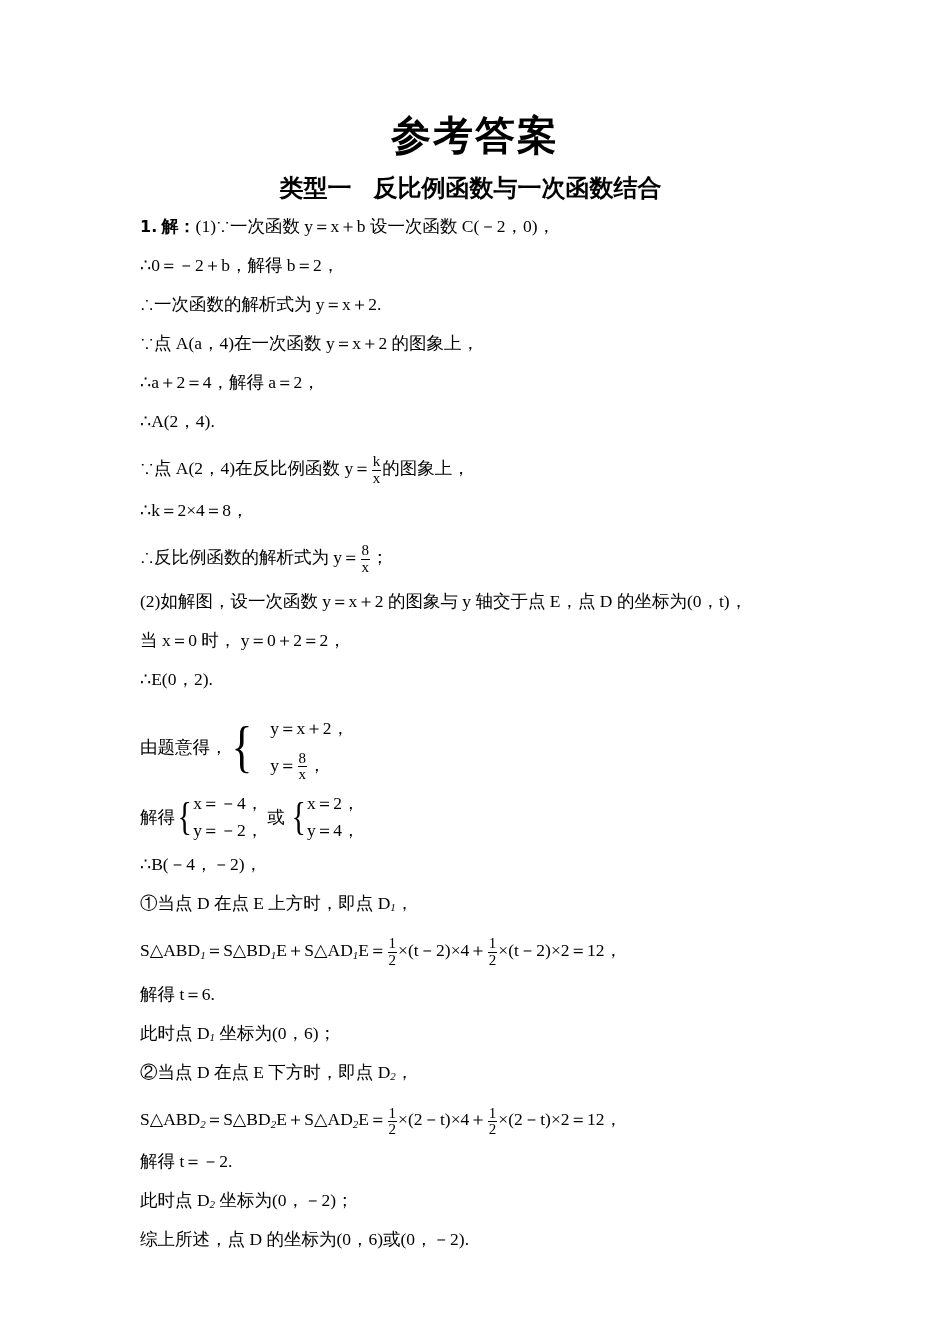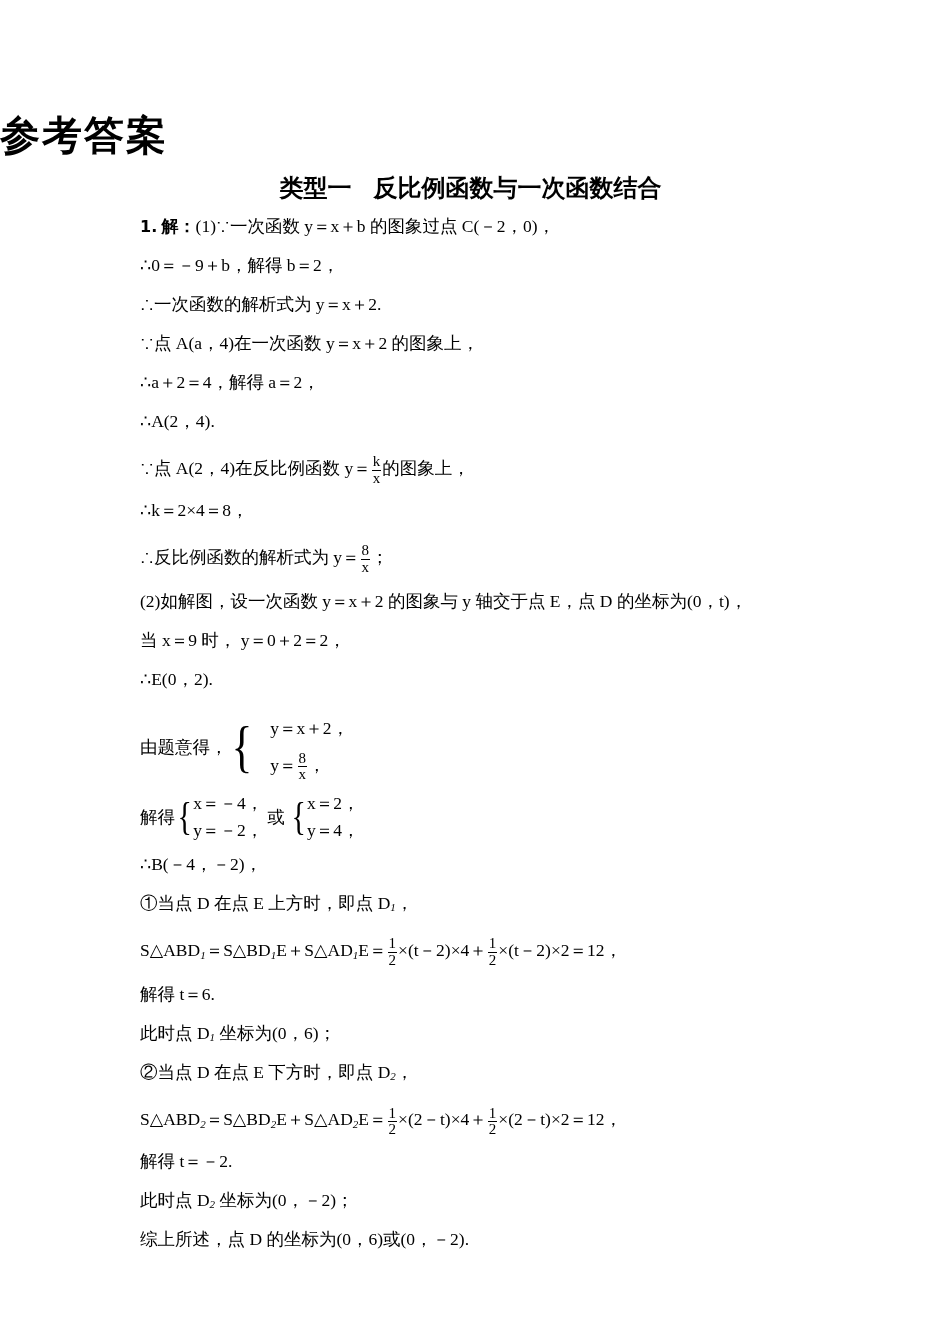--- a/index.html
+++ b/index.html
@@ -19,20 +19,21 @@
     position: absolute;
     left: 0; top: 0;
     width: 950px;
     height: 1344px;
   }
   
   .doc-title {
     position: absolute;
     left: 0; top: 108px;
     width: 950px;
+    text-align: center;
     font-family: "DejaVu Sans", sans-serif;
     font-weight: 700;
     font-size: 40px;
     letter-spacing: 2px;
   }
   .doc-subtitle {
     position: absolute;
     left: 0; top: 172px;
     width: 941px;
     text-align: center;
@@ -127,25 +128,25 @@
   <div class="doc-title">参考答案</div>
 
   <div class="doc-subtitle">
     <span>类型一</span><span class="gapwide"></span><span>反比例函数与一次函数结合</span>
   </div>
 
   <div class="body-block">
 
     <div class="line">
       <span class="idx">1.</span>
-      <span class="jie">解：</span><span>(1)</span><span>∵</span><span>一次函数</span> <span class="var">y＝x＋b</span> <span>的图象过点</span> <span class="var">C(－2，0)，</span>
-    </div>
-
-    <div class="line">
-      <span>∴</span><span>0＝－9＋</span><span class="var">b</span><span>，解得</span> <span class="var">b</span><span>＝2，</span>
+      <span class="jie">解：</span><span>(1)</span><span>∵</span><span>一次函数</span> <span class="var">y＝x＋b</span> <span>设一次函数</span> <span class="var">C(－2，0)，</span>
+    </div>
+
+    <div class="line">
+      <span>∴</span><span>0＝－2＋</span><span class="var">b</span><span>，解得</span> <span class="var">b</span><span>＝2，</span>
     </div>
 
     <div class="line">
       <span>∴</span><span>一次函数的解析式为</span> <span class="var">y＝x＋2.</span>
     </div>
 
     <div class="line">
       <span>∵</span><span>点</span> <span class="var">A(a，4)</span><span>在一次函数</span> <span class="var">y＝x＋2</span> <span>的图象上，</span>
     </div>
 
@@ -167,21 +168,21 @@
 
     <div class="line" style="min-height:30px; margin-bottom:20px;">
       <span>∴</span><span>反比例函数的解析式为</span> <span class="var">y＝</span><span class="frac"><span class="num">8</span><span class="den var">x</span></span><span>；</span>
     </div>
 
     <div class="line">
       <span>(2)</span><span>如解图，设一次函数</span> <span class="var">y＝x＋2</span> <span>的图象与</span> <span class="var">y</span> <span>轴交于点</span> <span class="var">E</span><span>，点</span> <span class="var">D</span> <span>的坐标为(0，</span><span class="var">t</span><span>)，</span>
     </div>
 
     <div class="line">
-      <span>当</span> <span class="var">x</span><span>＝9 时，</span> <span class="var">y</span><span>＝0＋2＝2，</span>
+      <span>当</span> <span class="var">x</span><span>＝0 时，</span> <span class="var">y</span><span>＝0＋2＝2，</span>
     </div>
 
     <div class="line" style="">
       <span>∴</span><span class="var">E(0，2).</span>
     </div>
 
     <div class="sys-line" style="margin-bottom:6px;">
       <span class="lead">由题意得，</span><span class="sys">
           <span class="brace tall">{</span>
           <span class="sys-rows tall">

